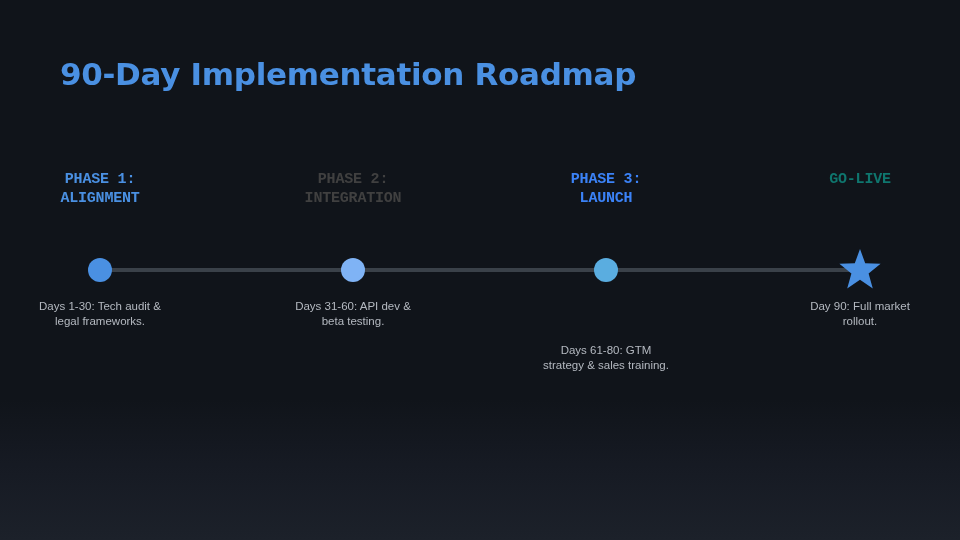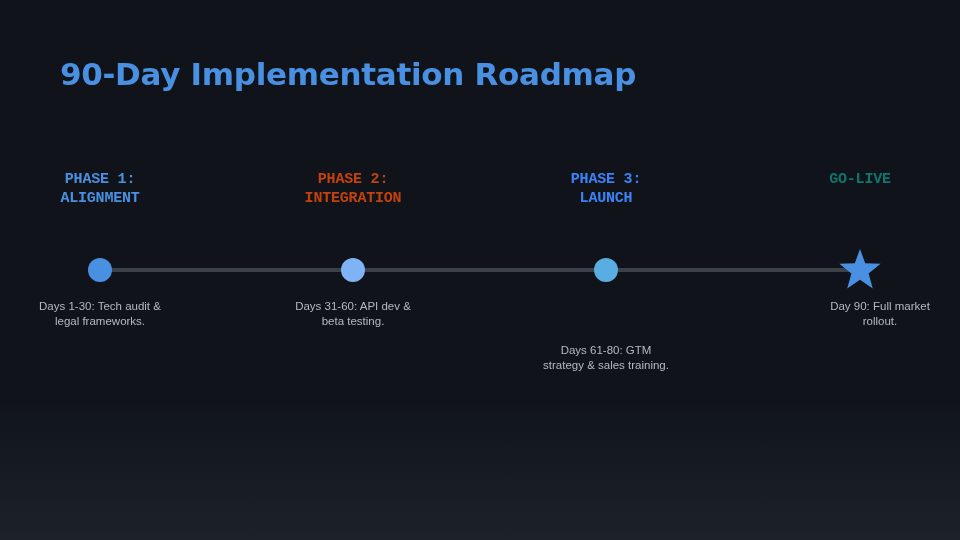--- a/index.html
+++ b/index.html
@@ -72,34 +72,34 @@
 
   <div class="timeline-line"></div>
 
   <div class="phase-heading" style="left:10px; color:#4a90e2;">
     <div>PHASE 1:</div>
     <div>ALIGNMENT</div>
   </div>
   <div class="node" style="left:88px; background:#4a90e2;"></div>
   <div class="desc" style="left:35px;">Days 1-30: Tech audit &amp; legal frameworks.</div>
 
-  <div class="phase-heading" style="left:263px; color:#c2410c;">
+  <div class="phase-heading" style="left:263px; color:#404040;">
     <div>PHASE 2:</div>
     <div>INTEGRATION</div>
   </div>
   <div class="node" style="left:341px; background:#7fb3f5;"></div>
   <div class="desc" style="left:288px;">Days 31-60: API dev &amp; beta testing.</div>
 
   <div class="phase-heading" style="left:516px; color:#3b82f6;">
     <div>PHASE 3:</div>
     <div>LAUNCH</div>
   </div>
   <div class="node" style="left:594px; background:#5aade0;"></div>
   <div class="desc" style="left:541px; width:130px;margin-top:44px;">Days 61-80: GTM strategy &amp; sales training.</div>
 
   <div class="phase-heading" style="left:770px; color:#0f766e;">
     <div>GO-LIVE</div>
   </div>
   <svg class="star" style="left:838px;" viewBox="0 0 44 42">
     <polygon points="22,1 27.2,15.2 42.6,15.8 30.6,25.4 34.8,40.4 22,31.8 9.2,40.4 13.4,25.4 1.4,15.8 16.8,15.2" fill="#4a90e2"></polygon>
   </svg>
-  <div class="desc" style="left:815px;">Day 90: Full market rollout.</div>
+  <div class="desc" style="left:795px;">Day 90: Full market rollout.</div>
 </div>
 
 </body></html>

